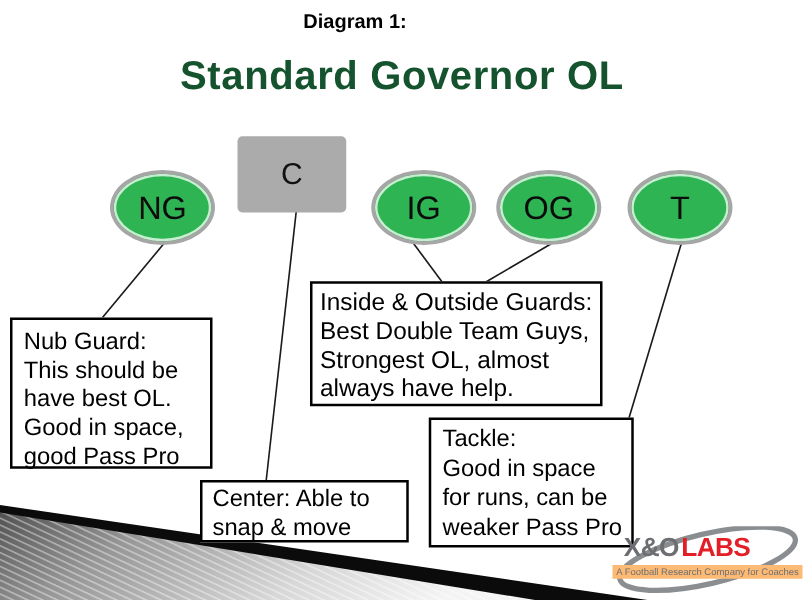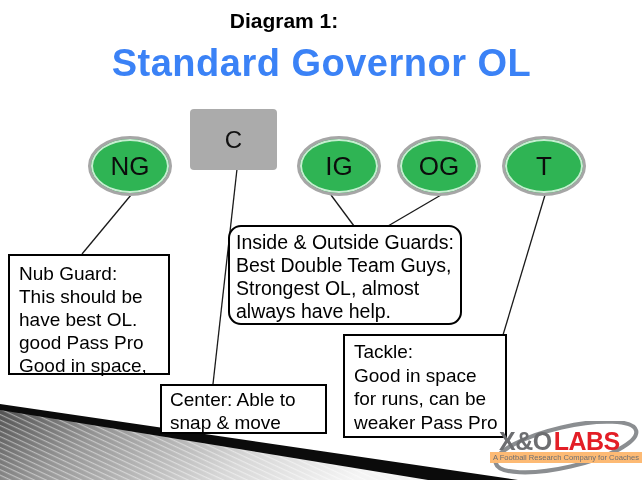--- a/index.html
+++ b/index.html
@@ -3,25 +3,25 @@
 <meta charset="utf-8">
 <style>
   html,body{margin:0;padding:0;background:#fff;}
   #slide{
     position:relative;width:643px;height:480px;background:#ffffff;
     font-family:"Liberation Sans",sans-serif;overflow:hidden;
   }
   
   .eyebrow{
     position:absolute;left:0;top:9px;width:568px;text-align:center;
-    font-size:21px;font-weight:bold;color:#000;
+    font-size:16px;font-weight:bold;color:#000;
   }
   .title{
     position:absolute;left:0;top:42px;width:643px;text-align:center;
-    font-size:38px;font-weight:bold;color:#3b82f6;letter-spacing:.5px;
+    font-size:32px;font-weight:bold;color:#14532d;letter-spacing:.5px;
   }
   
   svg.layer{position:absolute;left:0;top:0;pointer-events:none;}
   
   .pos-ellipse{
     position:absolute;width:84px;height:60px;border-radius:50%;
     background:#2fb454;border:3px solid #a6a6a6;box-sizing:border-box;
     box-shadow:inset 0 0 0 2px rgba(226,248,232,.85);
     display:flex;align-items:center;justify-content:center;
     font-size:26px;color:#0c0c0c;
@@ -35,27 +35,27 @@
   #ng{left:88px;top:136px;}
   #ig{left:297px;top:136px;}
   #og{left:397px;top:136px;}
   #t {left:502px;top:136px;}
   
   .callout{
     position:absolute;background:#fff;border:2px solid #000;box-sizing:border-box;
     color:#000;font-size:19px;line-height:23px;white-space:nowrap;
   }
   #box-nub    {left:8px;  top:254px;width:162px;height:121px;padding:6px 13px 0 9px;}
-  #box-guards {left:228px;top:225px;width:234px;height:100px;padding:4px 0 0 6px;font-size:19.5px;line-height:23px;border-radius:13px;}
+  #box-guards {left:248px;top:225px;width:234px;height:100px;padding:4px 0 0 6px;font-size:19.5px;line-height:23px;}
   #box-center {left:160px;top:384px;width:167px;height:50px; padding:2px 0 0 8px;}
   #box-tackle {left:343px;top:334px;width:164px;height:104px;padding:4px 0 12px 9px;line-height:23.5px;}
   
   .logo{position:absolute;left:488px;top:421px;width:155px;height:59px;}
   .logo .brand{
-    position:absolute;left:11px;top:6px;font-size:25px;font-weight:bold;letter-spacing:-.5px;
+    position:absolute;left:11px;top:6px;font-size:21px;font-weight:bold;letter-spacing:-.5px;
   }
   .logo .brand .gray{color:#6d6e71;}
   .logo .brand .red{color:#e31e26;margin-left:2px;}
   .logo .tagline{
     position:absolute;left:2px;top:31px;width:152px;text-align:center;
     font-size:7.6px;color:#6d6e71;background:#fdba74;padding:1px 0;
   }
 </style>
 </head>
 <body>
@@ -106,22 +106,22 @@
     <span>OG</span>
   </div>
   <div class="pos-ellipse" id="t">
     <span>T</span>
   </div>
 
   <div class="callout" id="box-nub">
     <div>Nub Guard:</div>
     <div>This should be</div>
     <div>have best OL.</div>
+    <div>Good in space,</div>
     <div>good Pass Pro</div>
-    <div>Good in space,</div>
   </div>
 
   <div class="callout" id="box-guards">
     <div>Inside &amp; Outside Guards:</div>
     <div>Best Double Team Guys,</div>
     <div>Strongest OL, almost</div>
     <div>always have help.</div>
   </div>
 
   <div class="callout" id="box-center">

